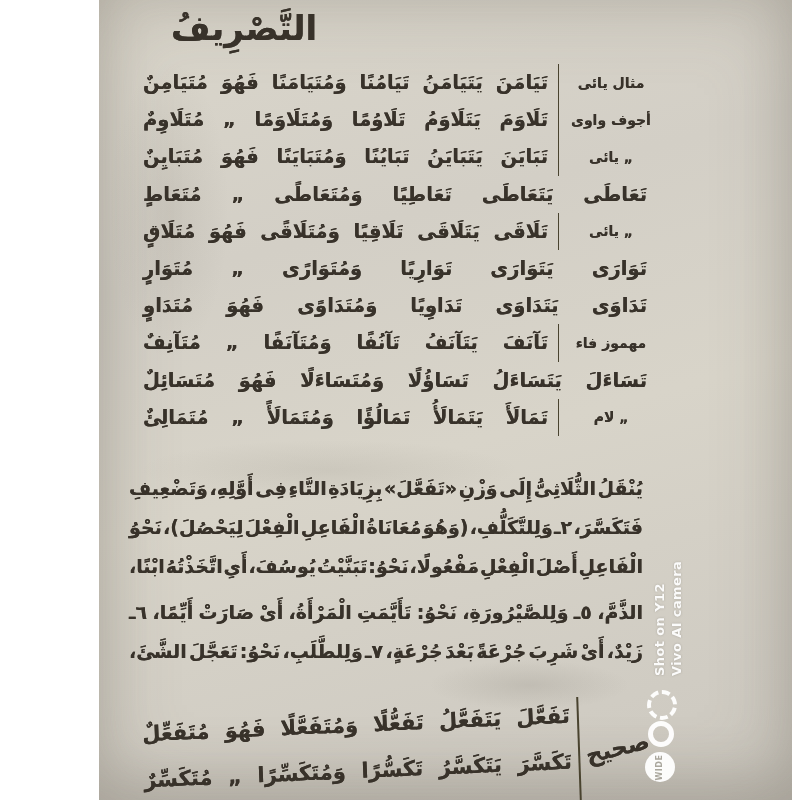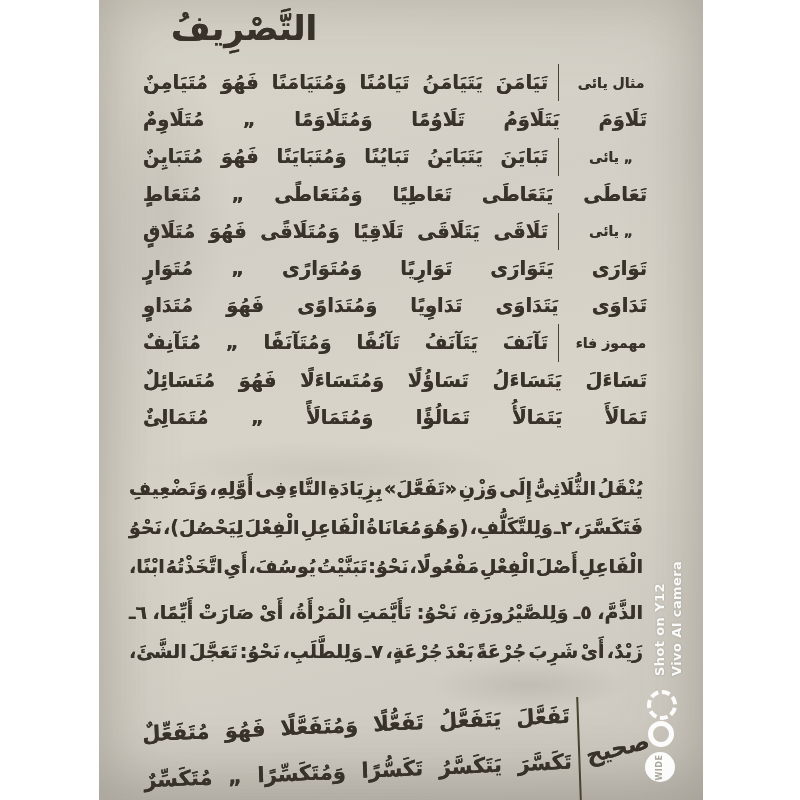--- a/index.html
+++ b/index.html
@@ -1,21 +1,21 @@
 <!DOCTYPE html>
 <html lang="ar"><head>
 <meta charset="utf-8">
 <style>
   html,body{margin:0;padding:0;}
   body{
     width:800px;height:800px;background:#ffffff;position:relative;overflow:hidden;
     font-family:"DejaVu Sans",sans-serif;
   }
   .photo{
-    position:absolute;left:99px;top:0;width:604px;height:800px;
+    position:absolute;left:99px;top:0;width:693px;height:800px;
     background:linear-gradient(165deg,#dad6cb 0%,#d3cfc6 30%,#d8d4c9 55%,#d0ccc3 85%,#ccc8bf 100%);
     box-shadow:inset 0 0 80px rgba(105,100,90,.30), inset 0 -25px 50px rgba(105,100,90,.18);
     overflow:hidden;color:#38322a;
   }
   .stain{position:absolute;border-radius:50%;pointer-events:none;}
   .stain1{left:40px;top:440px;width:380px;height:60px;background:radial-gradient(closest-side,rgba(95,90,80,.10),transparent);}
   .stain2{left:330px;top:660px;width:200px;height:50px;background:radial-gradient(closest-side,rgba(95,90,80,.14),transparent);}
   .stain3{left:10px;top:60px;width:120px;height:300px;background:radial-gradient(closest-side,rgba(95,90,80,.10),transparent);}
 
   .arabic{direction:rtl;font-weight:bold;text-shadow:0 0 .5px rgba(56,50,42,.9);}
@@ -64,20 +64,21 @@
         <div class="t-conj">
           <span>تَيَامَنَ</span>
           <span>يَتَيَامَنُ</span>
           <span>تَيَامُنًا</span>
           <span>وَمُتَيَامَنًا</span>
           <span>فَهُوَ</span>
           <span>مُتَيَامِنٌ</span>
         </div>
       </div>
       <div class="t-row">
+        <div class="t-label">أجوف واوى</div>
         <div class="t-conj">
           <span>تَلَاوَمَ</span>
           <span>يَتَلَاوَمُ</span>
           <span>تَلَاوُمًا</span>
           <span>وَمُتَلَاوَمًا</span>
           <span>„</span>
           <span>مُتَلَاوِمٌ</span>
         </div>
       </div>
       <div class="t-row">
@@ -147,20 +148,21 @@
         <div class="t-conj">
           <span>تَسَاءَلَ</span>
           <span>يَتَسَاءَلُ</span>
           <span>تَسَاؤُلًا</span>
           <span>وَمُتَسَاءَلًا</span>
           <span>فَهُوَ</span>
           <span>مُتَسَائِلٌ</span>
         </div>
       </div>
       <div class="t-row">
+        <div class="t-label">„ لام</div>
         <div class="t-conj">
           <span>تَمَالَأَ</span>
           <span>يَتَمَالَأُ</span>
           <span>تَمَالُؤًا</span>
           <span>وَمُتَمَالَأً</span>
           <span>„</span>
           <span>مُتَمَالِئٌ</span>
         </div>
       </div>
     </div>

